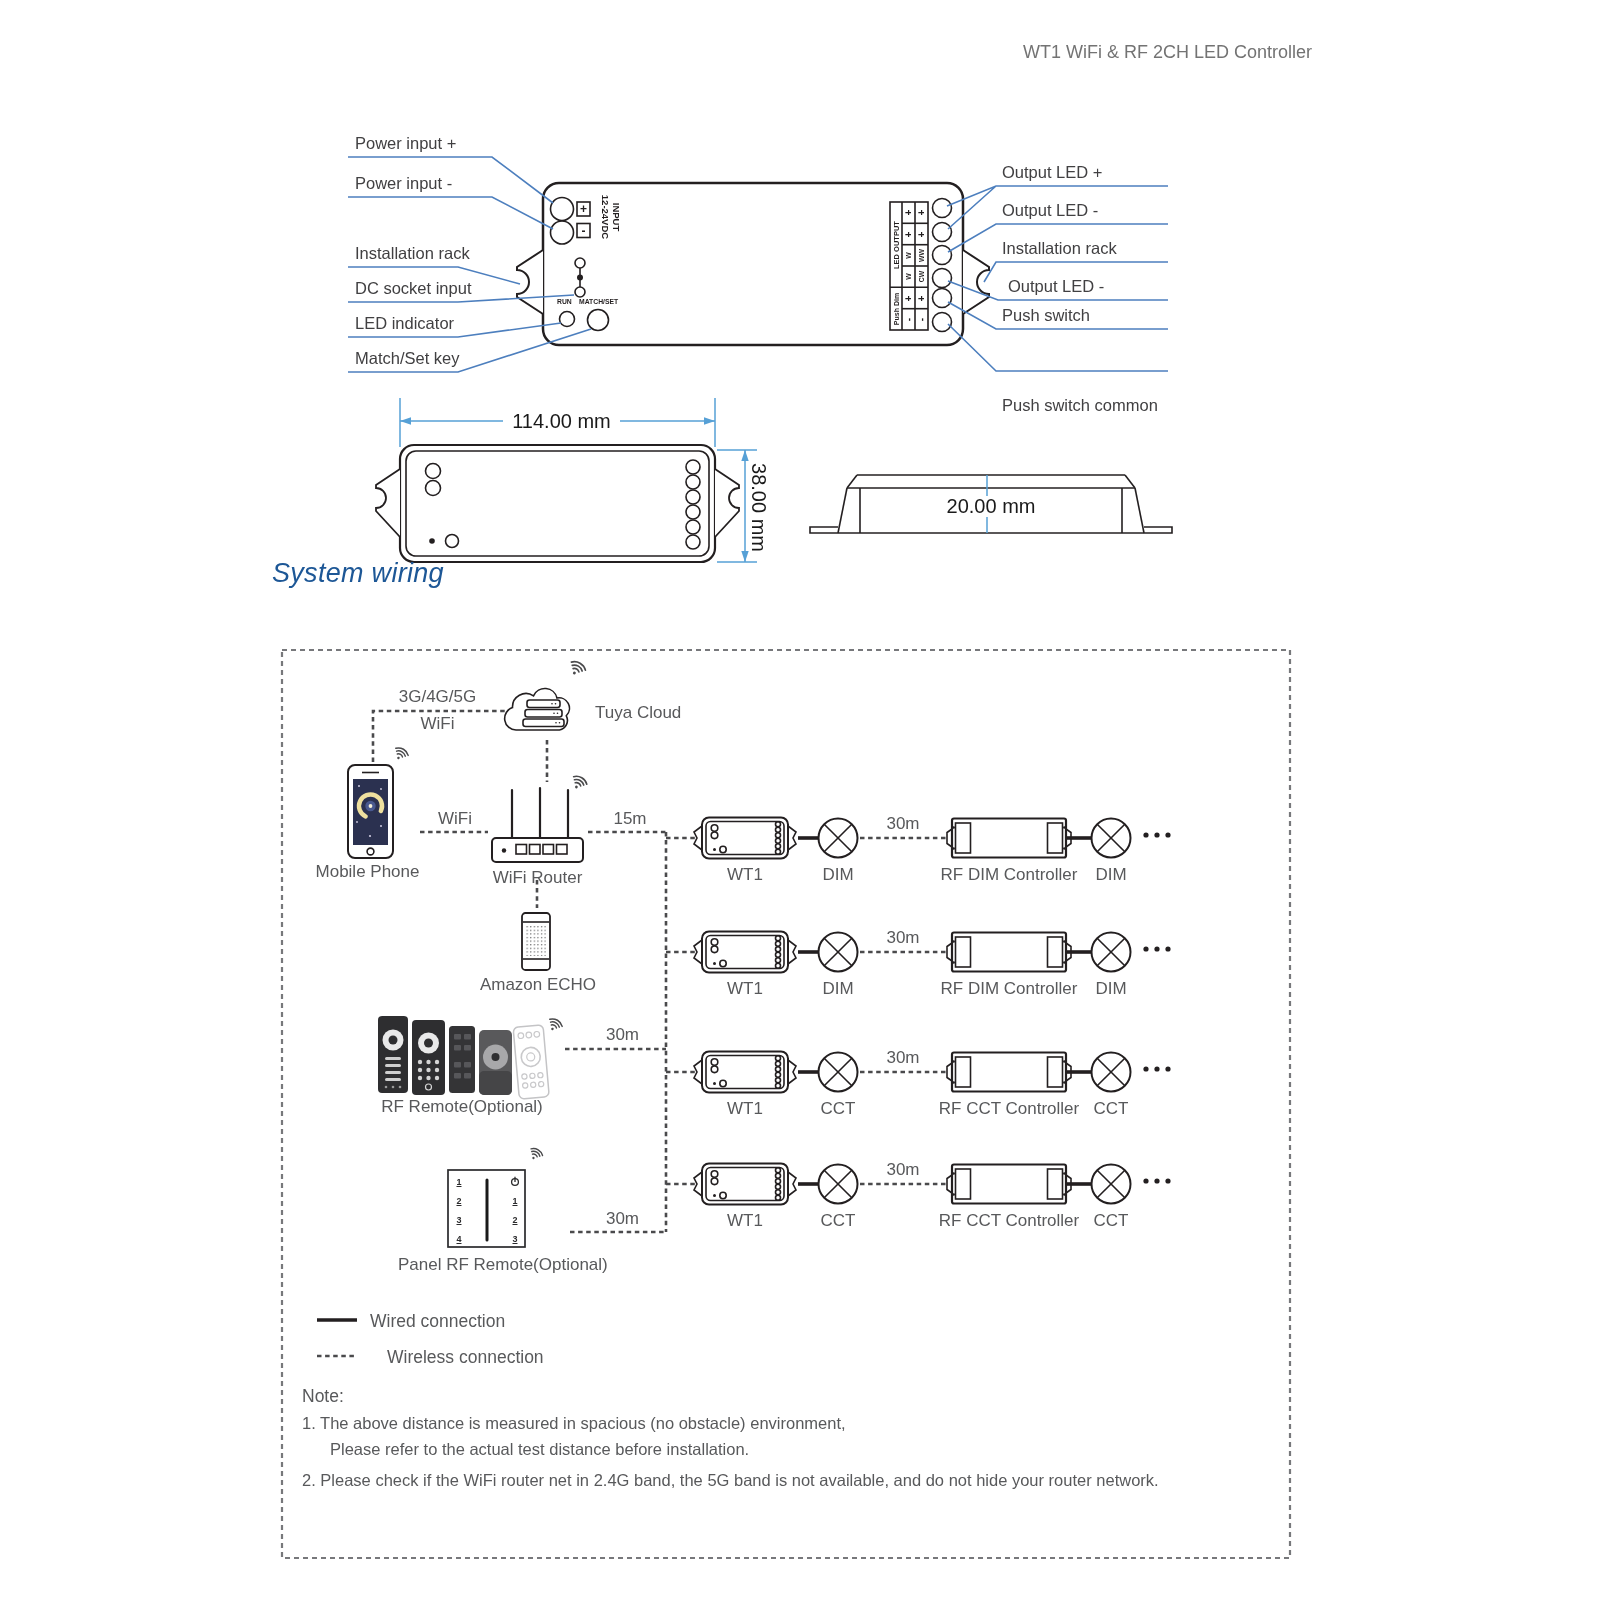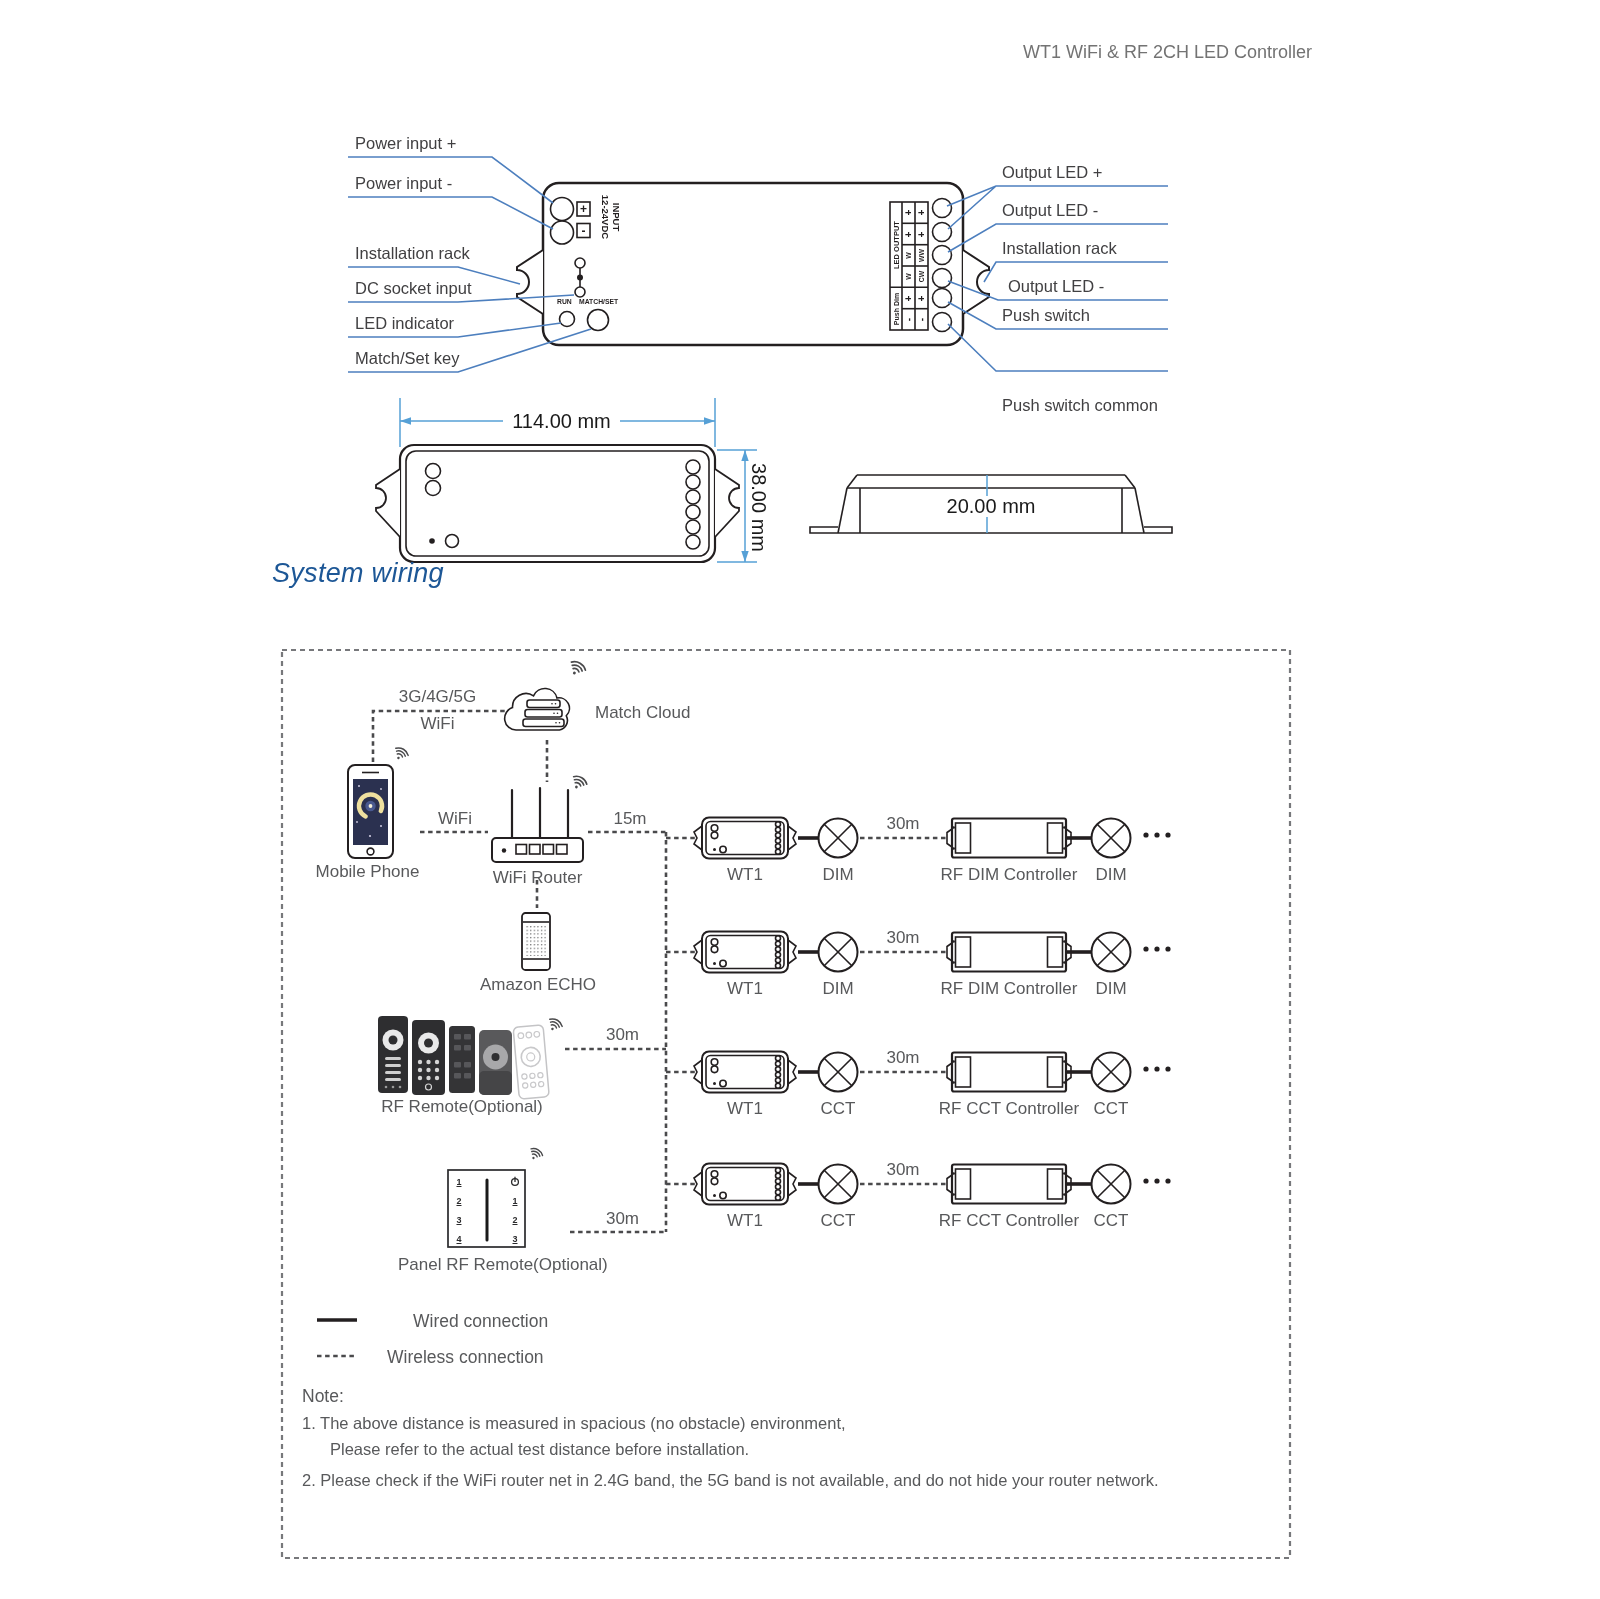--- a/index.html
+++ b/index.html
@@ -412,21 +412,21 @@
   <div class="tcell" style="left:915px; top:288px;">+</div>
   <div class="tcell" style="left:915px; top:309px;">-</div>
 
   <div class="lbl dimtxt ctr" style="left:505px; top:410px; width:113px;">114.00 mm</div>
   <div class="lbl dimtxt ctr rot90" style="left:703px; top:496px; width:110px;">38.00 mm</div>
   <div class="lbl dimtxt ctr" style="left:934px; top:495px; width:114px;">20.00 mm</div>
 
   <div class="lbl title" style="left:272px; top:558px;font-style:italic;">System wiring</div>
   <div class="lbl ctr" style="left:385px; top:687px; width:105px;">3G/4G/5G</div>
   <div class="lbl ctr" style="left:400px; top:714px; width:75px;">WiFi</div>
-  <div class="lbl" style="left:595px; top:703px;">Match Cloud</div>
+  <div class="lbl" style="left:595px; top:703px;">Tuya Cloud</div>
   <div class="lbl ctr" style="left:305px; top:862px; width:125px;">Mobile Phone</div>
   <div class="lbl ctr" style="left:420px; top:809px; width:70px;">WiFi</div>
   <div class="lbl ctr" style="left:485px; top:868px; width:105px;">WiFi Router</div>
   <div class="lbl ctr" style="left:605px; top:809px; width:50px;">15m</div>
   <div class="lbl ctr" style="left:478px; top:975px; width:120px;">Amazon ECHO</div>
   <div class="lbl ctr" style="left:372px; top:1097px; width:180px;">RF Remote(Optional)</div>
   <div class="lbl ctr" style="left:595px; top:1025px; width:55px;">30m</div>
   <div class="lbl ctr" style="left:398px; top:1255px; width:200px;">Panel RF Remote(Optional)</div>
   <div class="lbl ctr" style="left:595px; top:1209px; width:55px;">30m</div>
 
@@ -455,20 +455,20 @@
   <div class="lbl ctr" style="left:875px; top:1048px; width:56px;">30m</div>
   <div class="lbl ctr" style="left:929px; top:1099px; width:160px;">RF CCT Controller</div>
   <div class="lbl ctr" style="left:1073px; top:1099px; width:76px;">CCT</div>
 
   <div class="lbl ctr" style="left:700px; top:1211px; width:90px;">WT1</div>
   <div class="lbl ctr" style="left:800px; top:1211px; width:76px;">CCT</div>
   <div class="lbl ctr" style="left:875px; top:1160px; width:56px;">30m</div>
   <div class="lbl ctr" style="left:929px; top:1211px; width:160px;">RF CCT Controller</div>
   <div class="lbl ctr" style="left:1073px; top:1211px; width:76px;">CCT</div>
 
-  <div class="lbl" style="left:370px; top:1311px; font-size:17.5px;margin-left:43px;">Wired connection</div>
+  <div class="lbl" style="left:370px; top:1311px; font-size:17.5px;">Wired connection</div>
   <div class="lbl" style="left:370px; top:1347px; font-size:17.5px;margin-left:17px;">Wireless connection</div>
   <div class="lbl" style="left:302px; top:1386px; font-size:17.5px;">Note:</div>
   <div class="lbl note" style="left:302px; top:1414px;">1. The above distance is measured in spacious (no obstacle) environment,</div>
   <div class="lbl note" style="left:330px; top:1440px;">Please refer to the actual test distance before installation.</div>
   <div class="lbl note" style="left:302px; top:1471px;">2. Please check if the WiFi router net in 2.4G band, the 5G band is not available, and do not hide your router network.</div>
 
 </div>
 
 </body></html>

